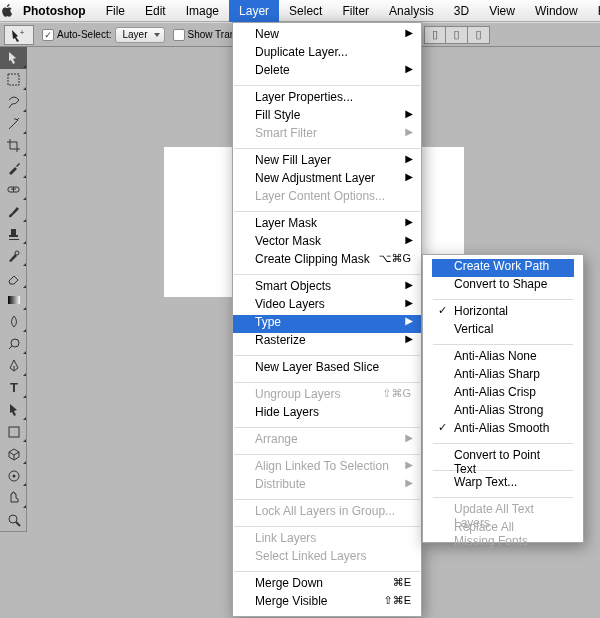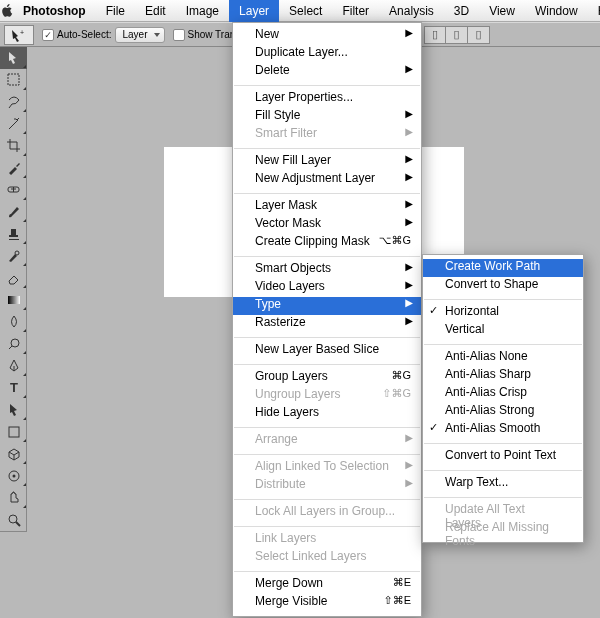--- a/index.html
+++ b/index.html
@@ -31,21 +31,21 @@
 .doc-large{font-size:45px;font-weight:900;letter-spacing:1px;color:#000;line-height:1}
 .dropdown{position:absolute;top:22px;left:232px;width:190px;background:#fff;border:1px solid #a6a6a6;box-shadow:2px 4px 14px rgba(0,0,0,.35);font-size:12px;z-index:10;padding:4px 0}
 .menu-item{height:18px;display:flex;padding:0 20px 0 22px;position:relative;cursor:default}
 .menu-item.disabled{color:#a8a8a8}
 .menu-item.highlight{background:#2a6fd8;color:#fff}
 .menu-item .arrow{position:absolute;right:8px;font-size:10px}
 .menu-item.highlight .arrow{color:#fff}
 .menu-item .shortcut{position:absolute;right:10px;font-size:11px;font-family:Arial}
 .menu-item.disabled .shortcut{color:#a8a8a8}
 .menu-sep{height:1px;background:#dcdcdc;margin:4px 1px}
-.submenu{position:absolute;top:254px;left:422px;width:162px;background:#fff;border:1px solid #a6a6a6;box-shadow:2px 4px 14px rgba(0,0,0,.35);font-size:12px;z-index:11;padding:4px 0}
+.submenu{position:absolute;top:254px;left:422px;width:162px;background:#fff;border:1px solid #a6a6a6;box-shadow:2px 4px 14px rgba(0,0,0,.35);font-size:12px;z-index:11;padding:4px 9px}
 .check{position:absolute;left:6px;font-size:11px}
 </style>
 </head>
 <body>
 
 <div class="menubar">
   <div class="apple">
     <svg viewBox="0 0 14 14">
         <path fill="#333" d="M9.5 2.2c.6-.7.9-1.6.8-2.2-.8.1-1.6.5-2.1 1.1-.5.6-.9 1.5-.8 2.2.8 0 1.6-.4 2.1-1.1zM11 7.5c0-1.6 1.3-2.4 1.4-2.4-.8-1.1-1.9-1.3-2.3-1.3-1 0-1.9.6-2.4.6s-1.3-.6-2.1-.6c-1.1 0-2.1.6-2.7 1.6-1.2 2-.3 5 .8 6.6.6.8 1.2 1.7 2.1 1.7.8 0 1.2-.5 2.2-.5s1.3.5 2.2.5c.9 0 1.5-.8 2-1.6.6-.9.9-1.8.9-1.9 0 0-1.8-.7-1.8-2.7z"></path>
       </svg>
@@ -271,20 +271,23 @@
     </div>
     <div class="menu-sep"></div>
     <div class="menu-item">
       <span>New Fill Layer</span>
       <span class="arrow">▶</span>
     </div>
     <div class="menu-item">
       <span>New Adjustment Layer</span>
       <span class="arrow">▶</span>
     </div>
+    <div class="menu-item disabled">
+      <span>Layer Content Options...</span>
+    </div>
     <div class="menu-sep"></div>
     <div class="menu-item">
       <span>Layer Mask</span>
       <span class="arrow">▶</span>
     </div>
     <div class="menu-item">
       <span>Vector Mask</span>
       <span class="arrow">▶</span>
     </div>
     <div class="menu-item">
@@ -306,24 +309,20 @@
     </div>
     <div class="menu-item">
       <span>Rasterize</span>
       <span class="arrow">▶</span>
     </div>
     <div class="menu-sep"></div>
     <div class="menu-item">
       <span>New Layer Based Slice</span>
     </div>
     <div class="menu-sep"></div>
-    <div class="menu-item">
-      <span>Group Layers</span>
-      <span class="shortcut">⌘G</span>
-    </div>
     <div class="menu-item disabled">
       <span>Ungroup Layers</span>
       <span class="shortcut">⇧⌘G</span>
     </div>
     <div class="menu-item">
       <span>Hide Layers</span>
     </div>
     <div class="menu-sep"></div>
     <div class="menu-item disabled">
       <span>Arrange</span>

